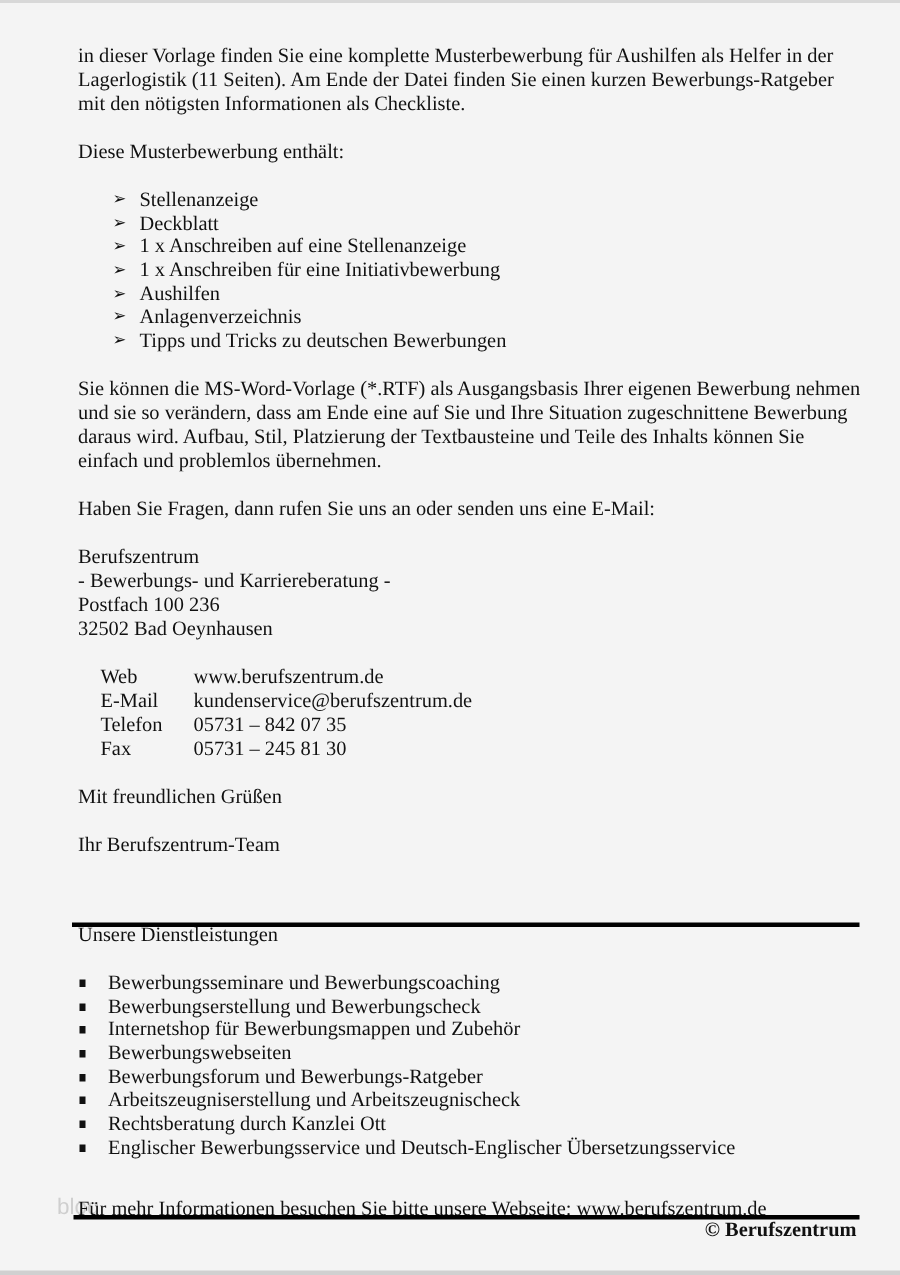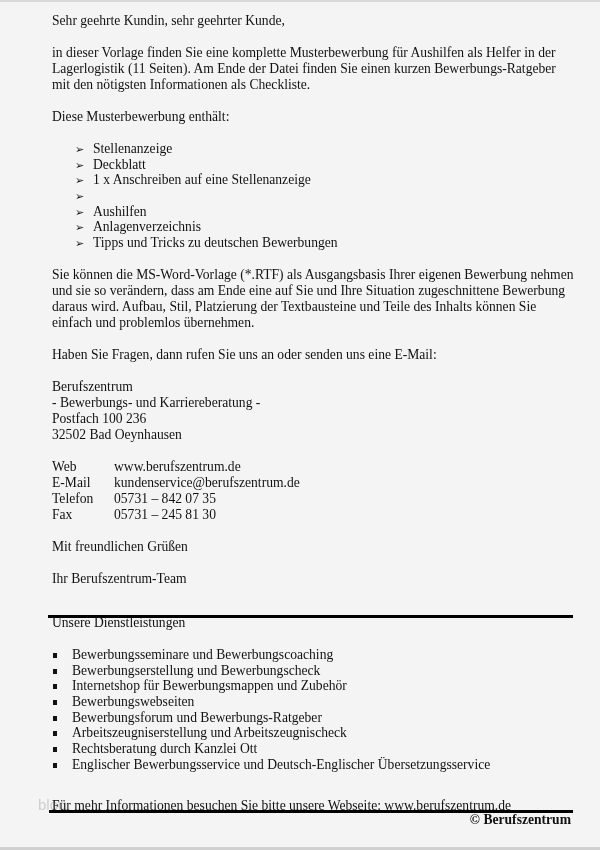--- a/index.html
+++ b/index.html
@@ -44,20 +44,21 @@
     }
     ul.arrow-list li .bullet {
       position: absolute;
       left: 0;
       top: 0;
       font-size: 11px;
     }
     .contact-row {
       display: flex;
       height: 16px;
+      margin-left: 15px;
     }
     .contact-row .lbl { width: 62px; }
     .rule {
       position: absolute;
       left: 48px;
       width: 525px;
       height: 3px;
       background: #000;
     }
     .services {
@@ -104,34 +105,33 @@
       font-size: 15px;
       color: #cfcfcf;
     }
   </style>
 </head>
 <body>
 
 <div class="top-border"></div>
 
 <div class="page">
-  <p>Sehr geehrte Kundin, sehr geehrter Kunde,</p>
   <div class="gap"></div>
 
   <p><span>in dieser Vorlage finden Sie eine komplette </span><b>Musterbewerbung</b><span> für </span><b>Aushilfen als Helfer in der Lagerlogistik (11 Seiten</b><span>). Am Ende der Datei finden Sie einen kurzen Bewerbungs-Ratgeber mit den nötigsten Informationen als Checkliste.</span></p>
   <div class="gap"></div>
 
   <p>Diese Musterbewerbung enthält:</p>
   <div class="gap"></div>
 
   <ul class="arrow-list">
     <li><span class="bullet">➢</span><span>Stellenanzeige</span></li>
     <li><span class="bullet">➢</span><span>Deckblatt</span></li>
     <li><span class="bullet">➢</span><span>1 x Anschreiben auf eine Stellenanzeige</span></li>
-    <li><span class="bullet">➢</span></li>
+    <li><span class="bullet">➢</span><span>1 x Anschreiben für eine Initiativbewerbung</span></li>
     <li><span class="bullet">➢</span><span>Aushilfen</span></li>
     <li><span class="bullet">➢</span><span>Anlagenverzeichnis</span></li>
     <li><span class="bullet">➢</span><span>Tipps und Tricks zu deutschen Bewerbungen</span></li>
   </ul>
   <div class="gap"></div>
 
   <p>Sie können die MS-Word-Vorlage (*.RTF) als Ausgangsbasis Ihrer eigenen Bewerbung nehmen und sie so verändern, dass am Ende eine auf Sie und Ihre Situation zugeschnittene Bewerbung daraus wird. Aufbau, Stil, Platzierung der Textbausteine und Teile des Inhalts können Sie einfach und problemlos übernehmen.</p>
   <div class="gap"></div>
 
   <p>Haben Sie Fragen, dann rufen Sie uns an oder senden uns eine E-Mail:</p>

